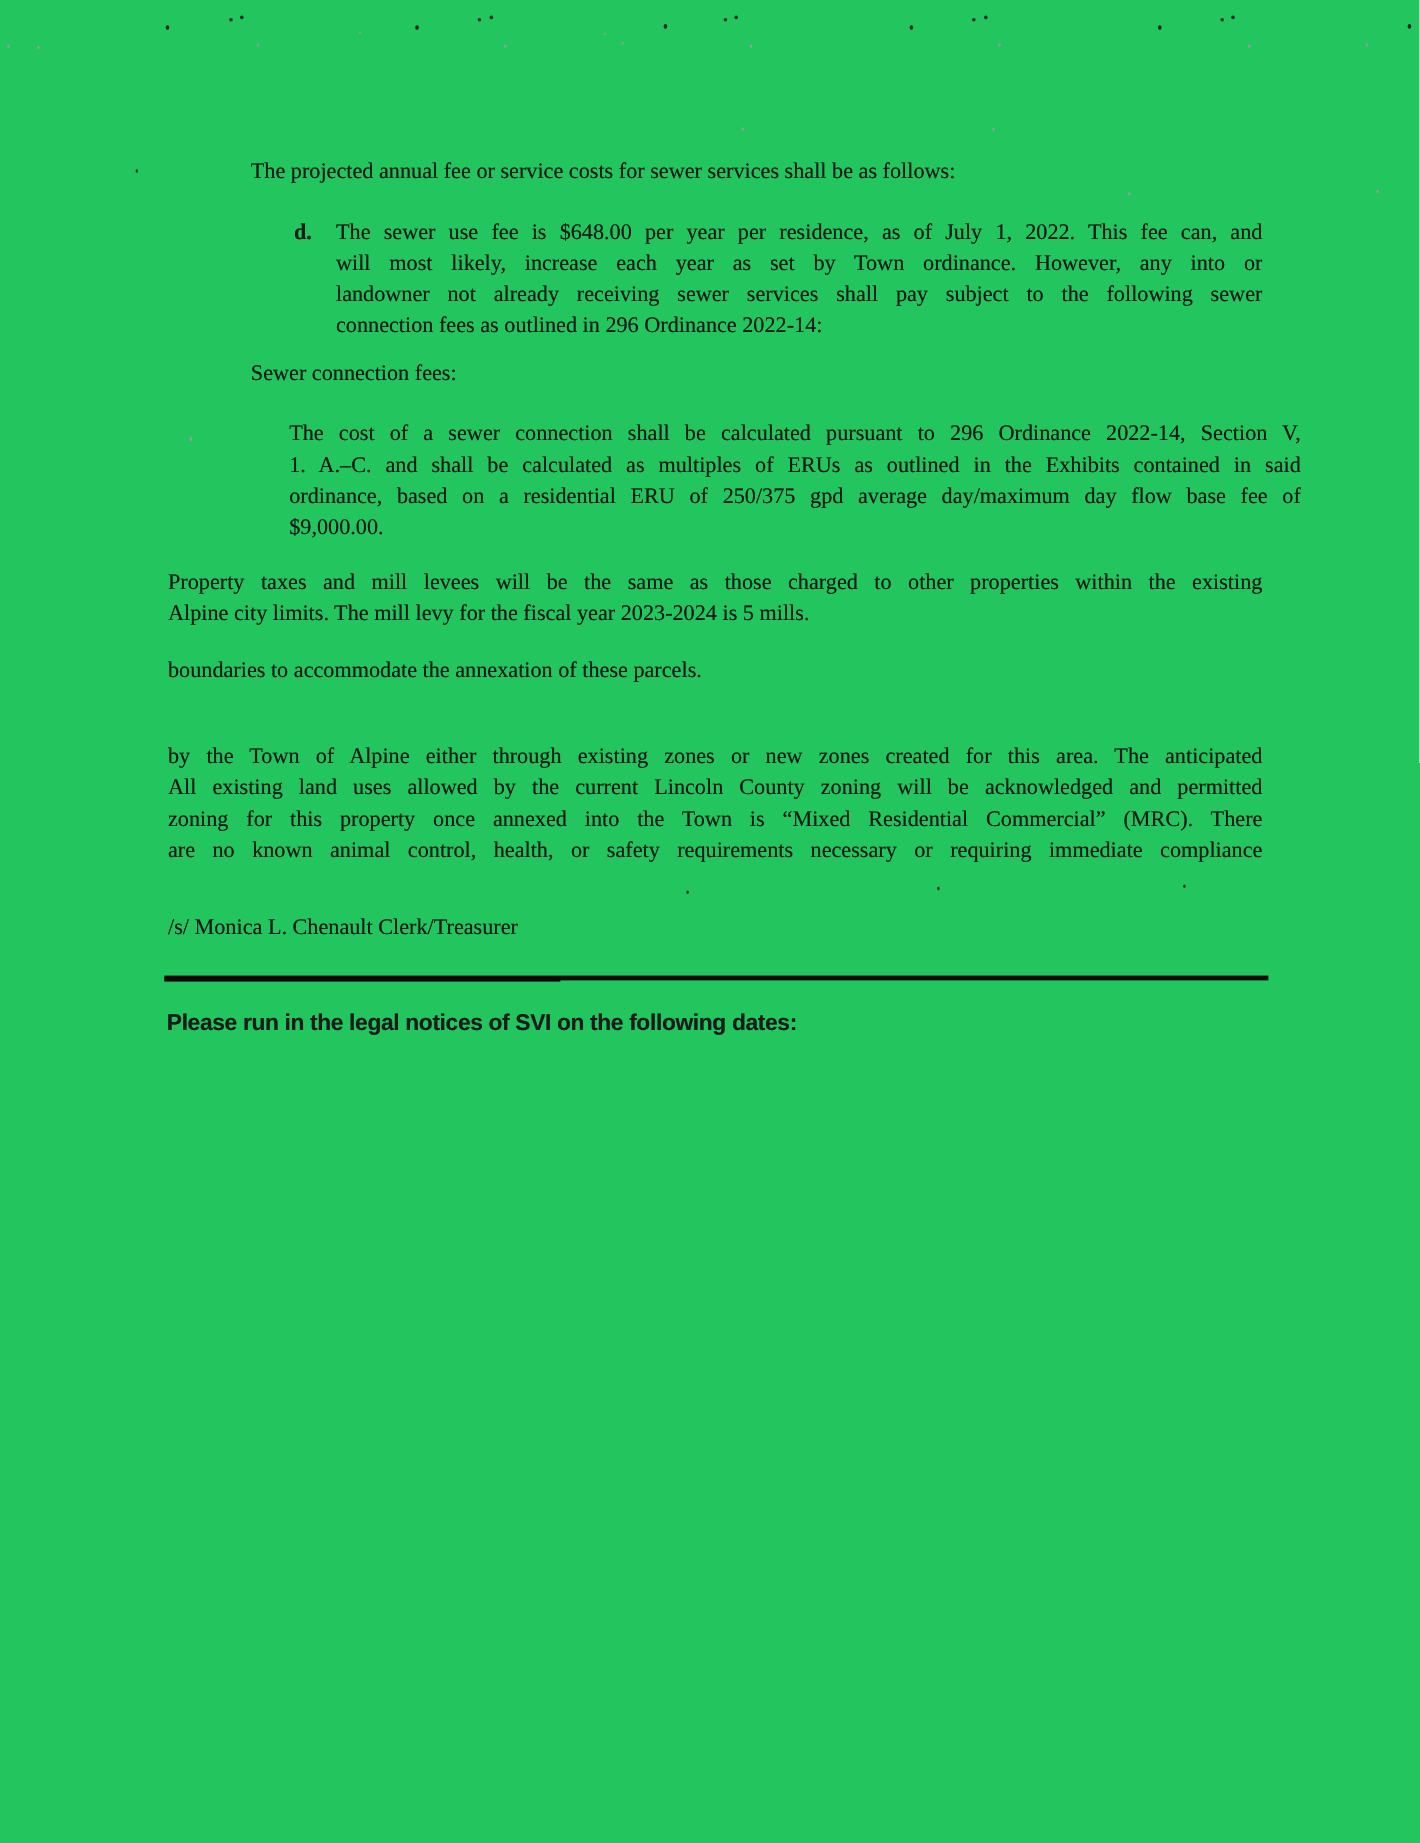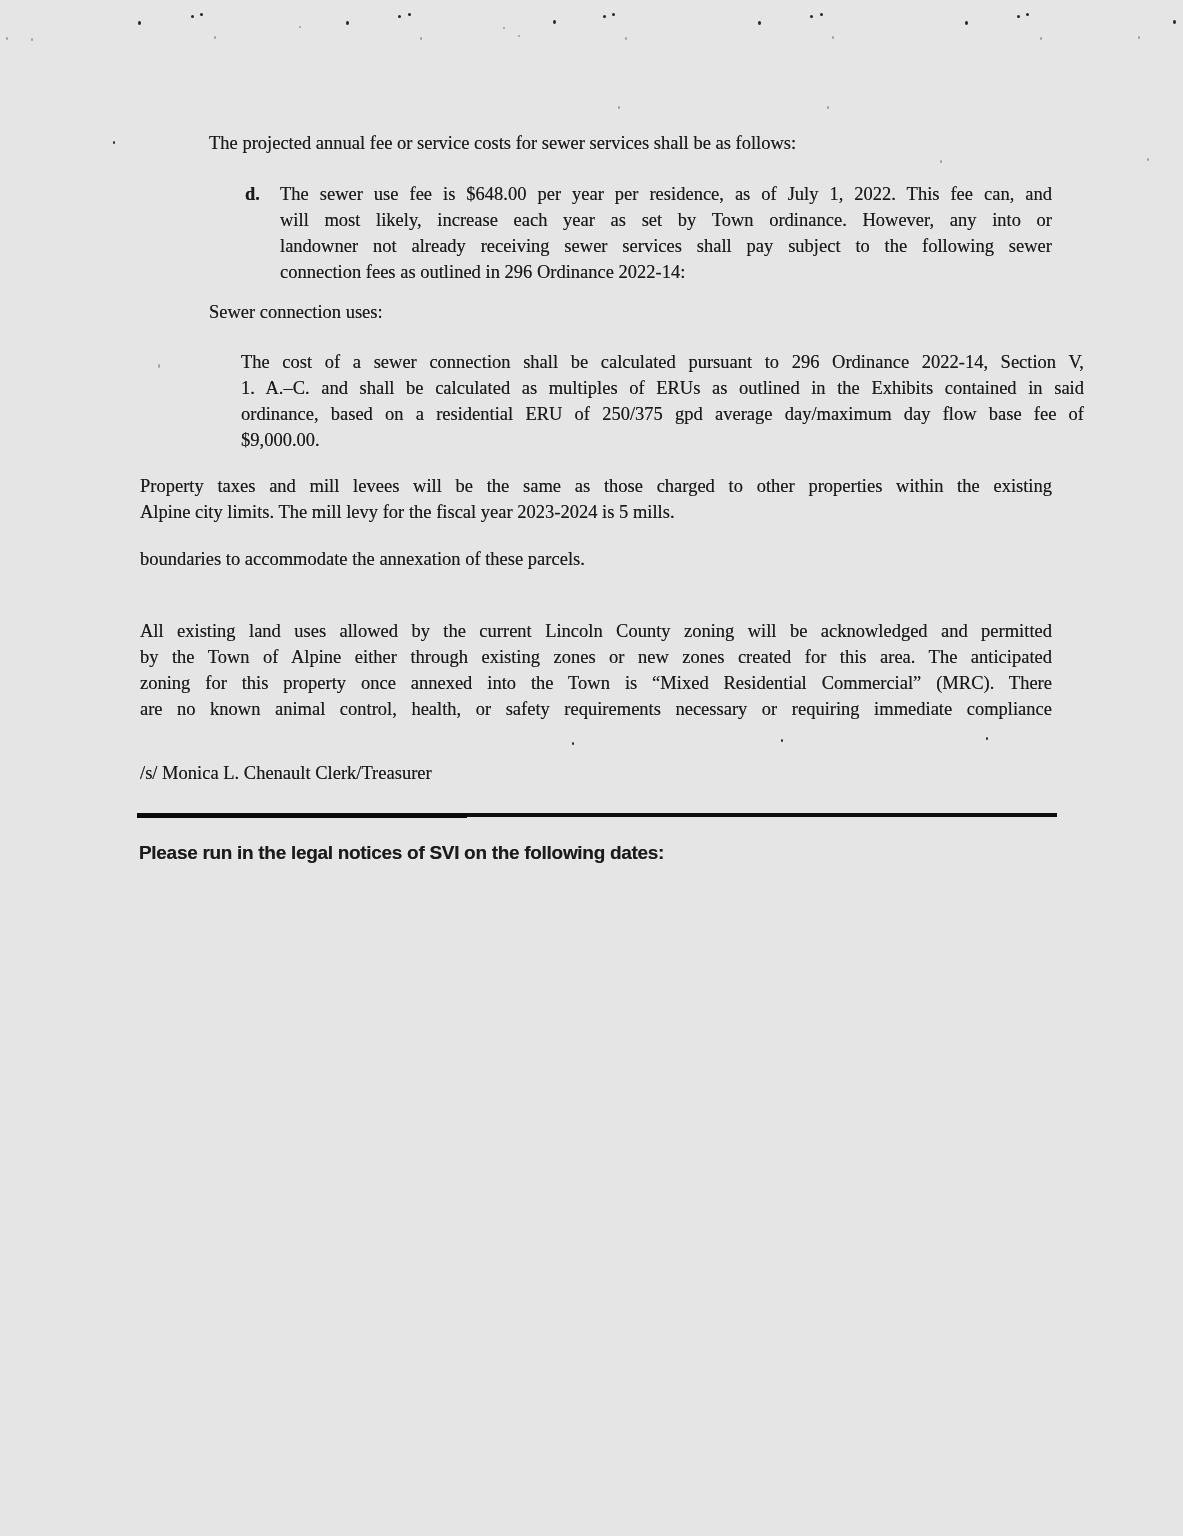--- a/index.html
+++ b/index.html
@@ -1,20 +1,20 @@
 <!DOCTYPE html>
 <html><head>
 <meta charset="utf-8">
 <style>
   html,body{margin:0;padding:0;background:#ffffff;}
   .page{
     position:relative;
     width:1183px;
     height:1536px;
-    background:#e5e5e5;
+    background:#22c55e;
     font-family:"Liberation Serif", serif;
     color:#1a1a1a;
     overflow:hidden;
   }
   .blk{position:absolute;}
   .line,.jline{
     height:26px;
     line-height:26px;
     font-size:18.5px;
     overflow:hidden;
@@ -101,42 +101,42 @@
     <span class="marker">d.</span>
     <div class="dtext">
       <div class="jline">The sewer use fee is $648.00 per year per residence, as of July 1, 2022. This fee can, and</div>
       <div class="jline">will most likely, increase each year as set by Town ordinance.  However, any into or</div>
       <div class="jline">landowner not already receiving sewer services shall pay subject to the following sewer</div>
       <div class="line">connection fees as outlined in 296 Ordinance 2022-14:</div>
     </div>
   </div>
 
   <div class="blk" style="left:209px;top:299px;width:843px;">
-    <div class="line">Sewer connection uses:</div>
+    <div class="line">Sewer connection fees:</div>
   </div>
 
   <div class="blk" style="left:209px;top:349px;width:843px;margin-left:32px;">
     <div class="jline">The cost of a sewer connection shall be calculated pursuant to 296 Ordinance 2022-14, Section V,</div>
     <div class="jline">1. A.–C. and shall be calculated as multiples of ERUs as outlined in the Exhibits contained in said</div>
     <div class="jline">ordinance, based on a residential ERU of 250/375 gpd average day/maximum day flow base fee of</div>
     <div class="line">$9,000.00.</div>
   </div>
 
   <div class="blk" style="left:140px;top:473px;width:912px;">
     <div class="jline">Property taxes and mill levees will be the same as those charged to other properties within the existing</div>
     <div class="line">Alpine city limits. The mill levy for the fiscal year 2023-2024 is 5 mills.</div>
   </div>
 
   <div class="blk" style="left:140px;top:546px;width:912px;">
     <div class="line">boundaries to accommodate the annexation of these parcels.</div>
   </div>
 
   <div class="blk" style="left:140px;top:618px;width:912px;">
+    <div class="jline">by the Town of Alpine either through existing zones or new zones created for this area. The anticipated</div>
     <div class="jline">All existing land uses allowed by the current Lincoln County zoning will be acknowledged and permitted</div>
-    <div class="jline">by the Town of Alpine either through existing zones or new zones created for this area. The anticipated</div>
     <div class="jline">zoning for this property once annexed into the Town is “Mixed Residential Commercial” (MRC). There</div>
     <div class="jline">are no known animal control, health, or safety requirements necessary or requiring immediate compliance</div>
   </div>
 
   <div class="blk" style="left:140px;top:760px;width:912px;">
     <div class="line">/s/ Monica L. Chenault Clerk/Treasurer</div>
   </div>
 
   <div class="rule" style="left:137px;top:813px;width:920px;">
     <span class="thick"></span>

